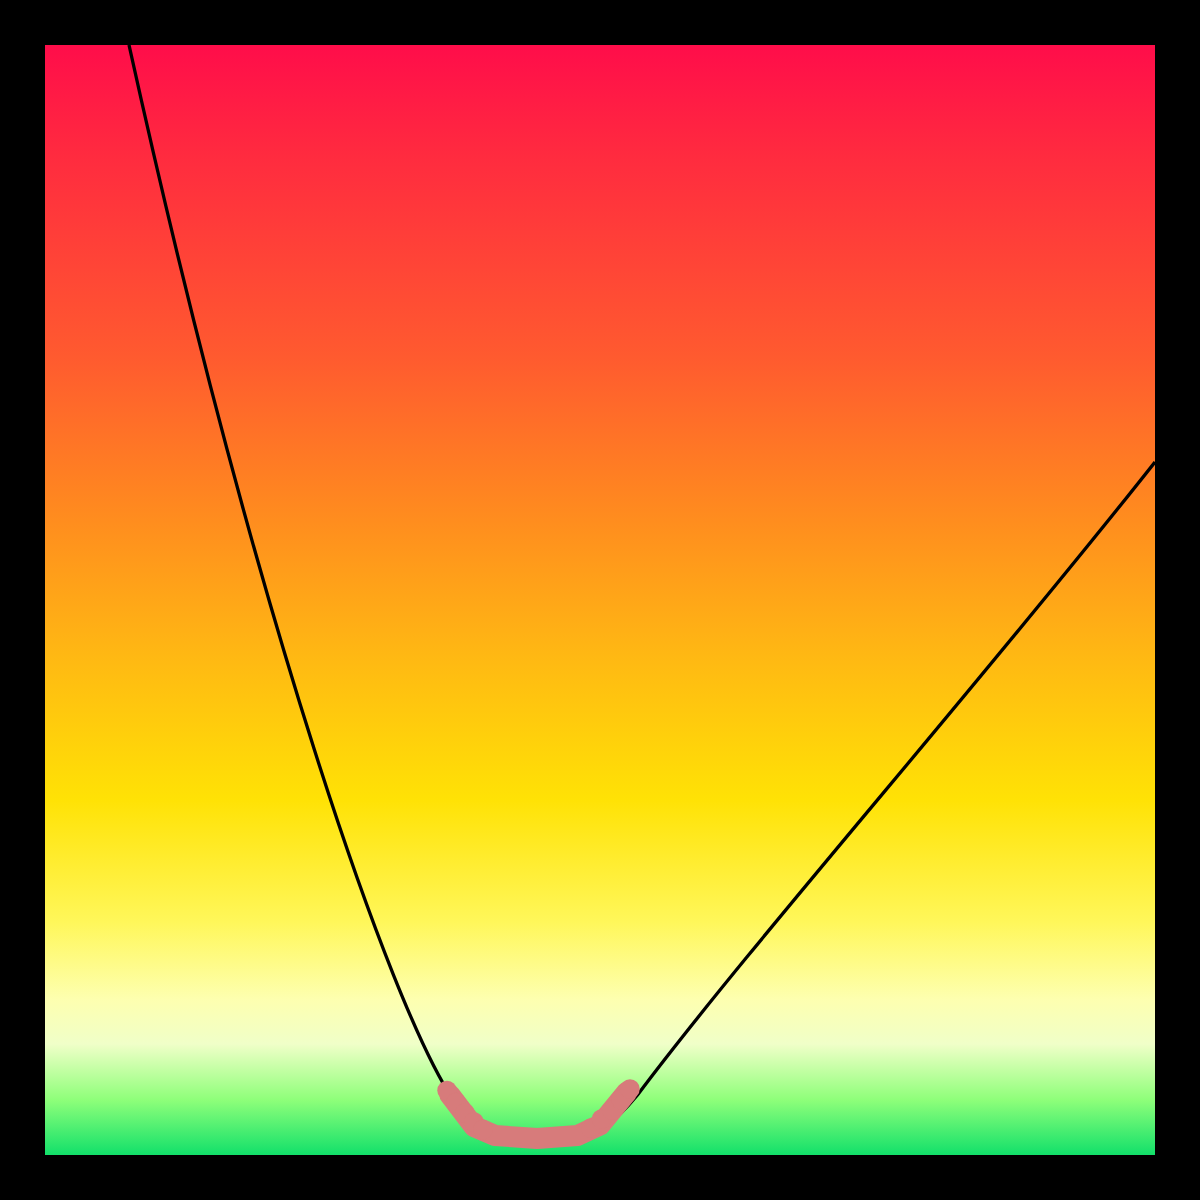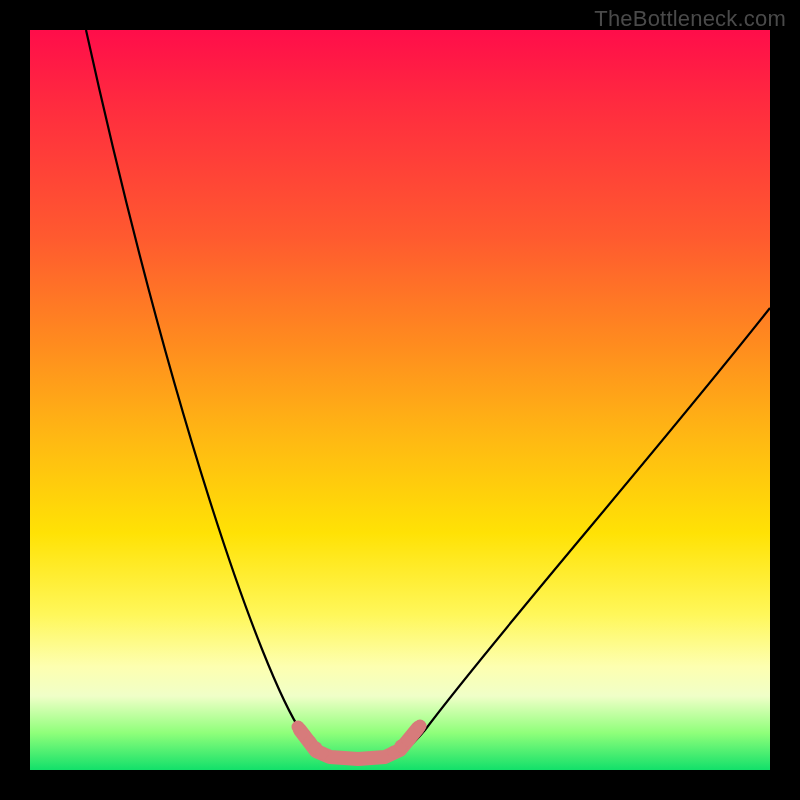--- a/index.html
+++ b/index.html
@@ -56,21 +56,20 @@
     left: 0;
     top: 0;
     width: 740px;
     height: 740px;
   }
 </style>
 </head>
 <body>
 
 <div class="frame">
-  <div class="watermark">TheBottleneck.com</div>
 
   <div class="plot">
     <svg class="curves" viewBox="0 0 740 740" preserveAspectRatio="none">
 
       <path fill="none" stroke="#000" stroke-width="2.2" d="M56,0 C140,380 230,640 272,703 C283,720 290,725 300,727"></path>
 
       <path fill="none" stroke="#000" stroke-width="2.2" d="M355,727 C370,725 380,718 395,700 C470,600 620,430 740,278"></path>
 
       <path fill="none" stroke="#d77b7b" stroke-width="14" stroke-linecap="round" stroke-linejoin="round" d="M270,700 L286,721 L300,727 L328,729 L355,727 L370,720 L388,698"></path>
 

